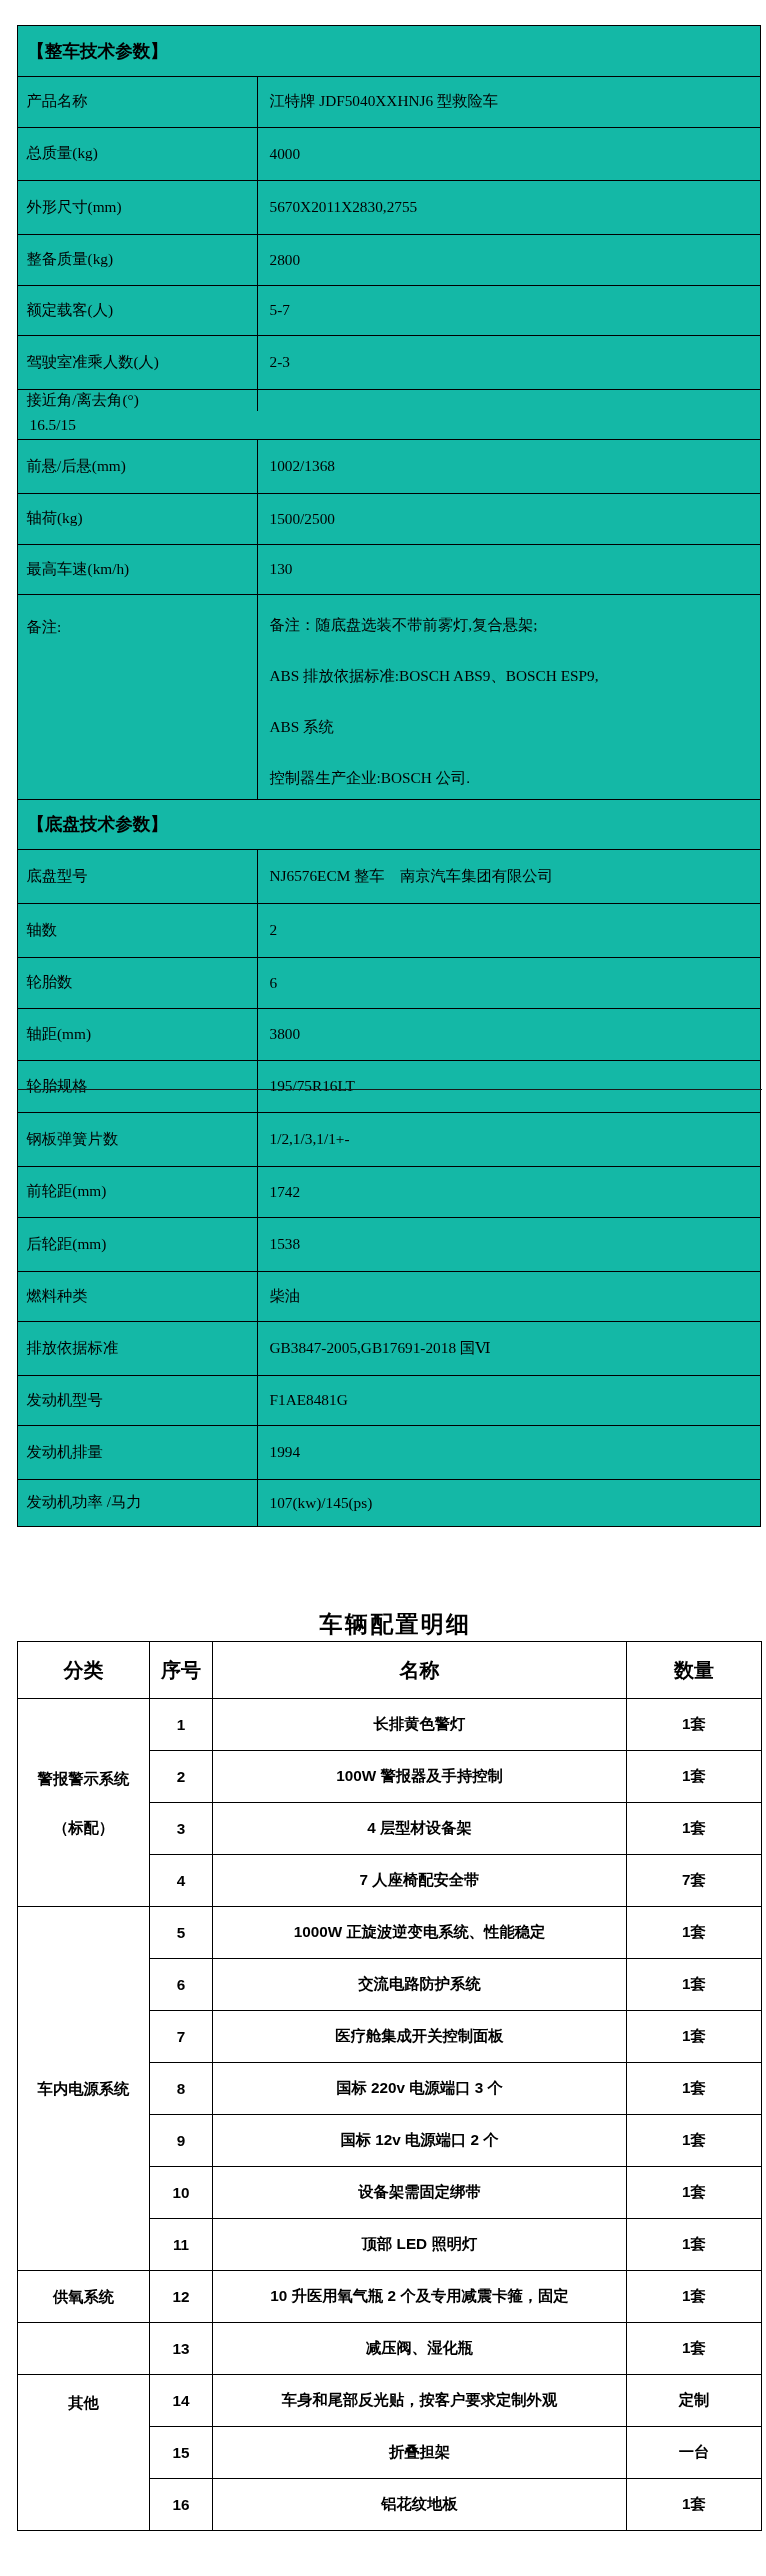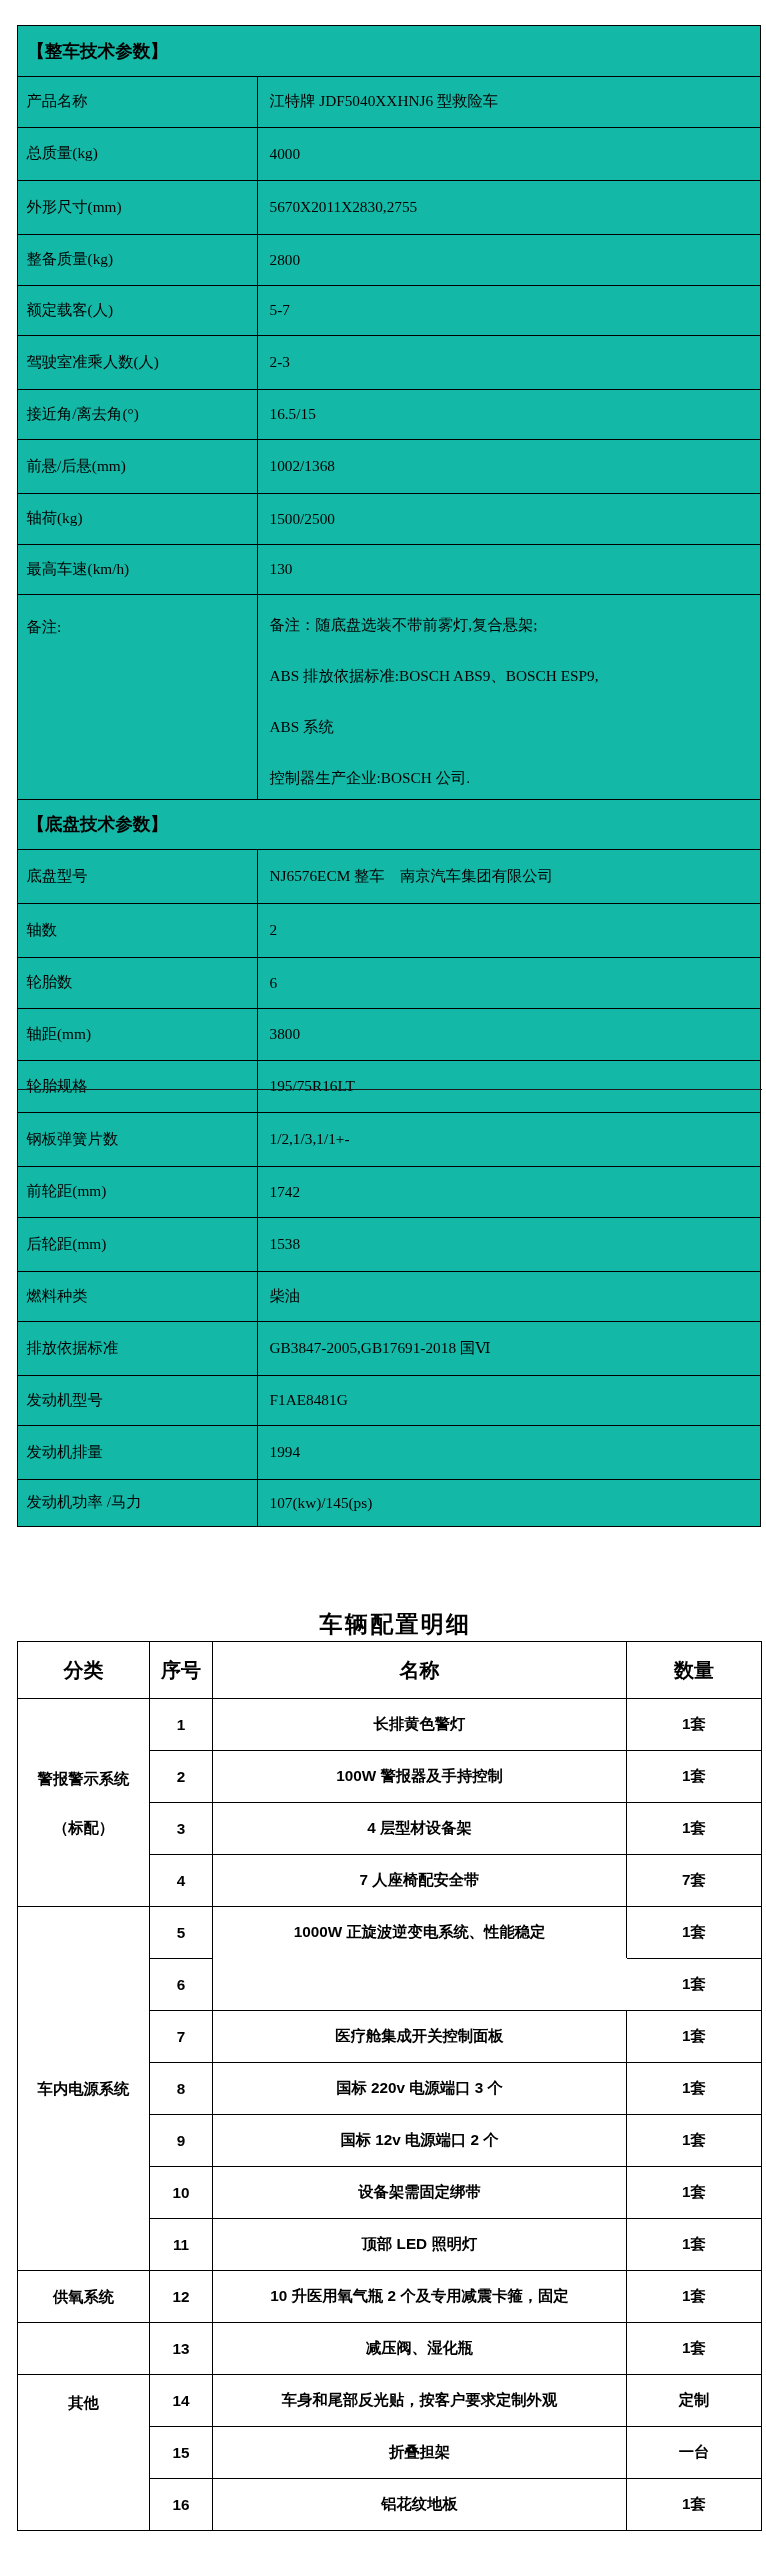--- a/index.html
+++ b/index.html
@@ -78,21 +78,21 @@
   <div class="row" style="height: 50px;">
     <div class="cell label">额定载客(人)</div>
     <div class="cell value">5-7</div>
   </div>
 
   <div class="row" style="height: 54px;">
     <div class="cell label">驾驶室准乘人数(人)</div>
     <div class="cell value">2-3</div>
   </div>
 
-  <div class="row" style="height: 50px;">
+  <div class="row" style="height: 50px; flex-direction: column;">
     <div class="cell label">接近角/离去角(°)</div>
     <div class="cell value">16.5/15</div>
   </div>
 
   <div class="row" style="height: 54px;">
     <div class="cell label">前悬/后悬(mm)</div>
     <div class="cell value">1002/1368</div>
   </div>
 
   <div class="row" style="height: 51px;">
@@ -204,20 +204,21 @@
       <div class="g-cell" style="grid-area: 4 / 2;">3</div>
       <div class="g-cell" style="grid-area: 4 / 3;">4 层型材设备架</div>
       <div class="g-cell last-col" style="grid-area: 4 / 4;">1套</div>
       <div class="g-cell" style="grid-area: 5 / 2;">4</div>
       <div class="g-cell" style="grid-area: 5 / 3;">7 人座椅配安全带</div>
       <div class="g-cell last-col" style="grid-area: 5 / 4;">7套</div>
       <div class="g-cell" style="grid-area: 6 / 2;">5</div>
       <div class="g-cell" style="grid-area: 6 / 3;">1000W 正旋波逆变电系统、性能稳定</div>
       <div class="g-cell last-col" style="grid-area: 6 / 4;">1套</div>
       <div class="g-cell" style="grid-area: 7 / 2;">6</div>
+      <div class="g-cell" style="grid-area: 7 / 3;">交流电路防护系统</div>
       <div class="g-cell last-col" style="grid-area: 7 / 4;">1套</div>
       <div class="g-cell" style="grid-area: 8 / 2;">7</div>
       <div class="g-cell" style="grid-area: 8 / 3;">医疗舱集成开关控制面板</div>
       <div class="g-cell last-col" style="grid-area: 8 / 4;">1套</div>
       <div class="g-cell" style="grid-area: 9 / 2;">8</div>
       <div class="g-cell" style="grid-area: 9 / 3;">国标 220v 电源端口 3 个</div>
       <div class="g-cell last-col" style="grid-area: 9 / 4;">1套</div>
       <div class="g-cell" style="grid-area: 10 / 2;">9</div>
       <div class="g-cell" style="grid-area: 10 / 3;">国标 12v 电源端口 2 个</div>
       <div class="g-cell last-col" style="grid-area: 10 / 4;">1套</div>

